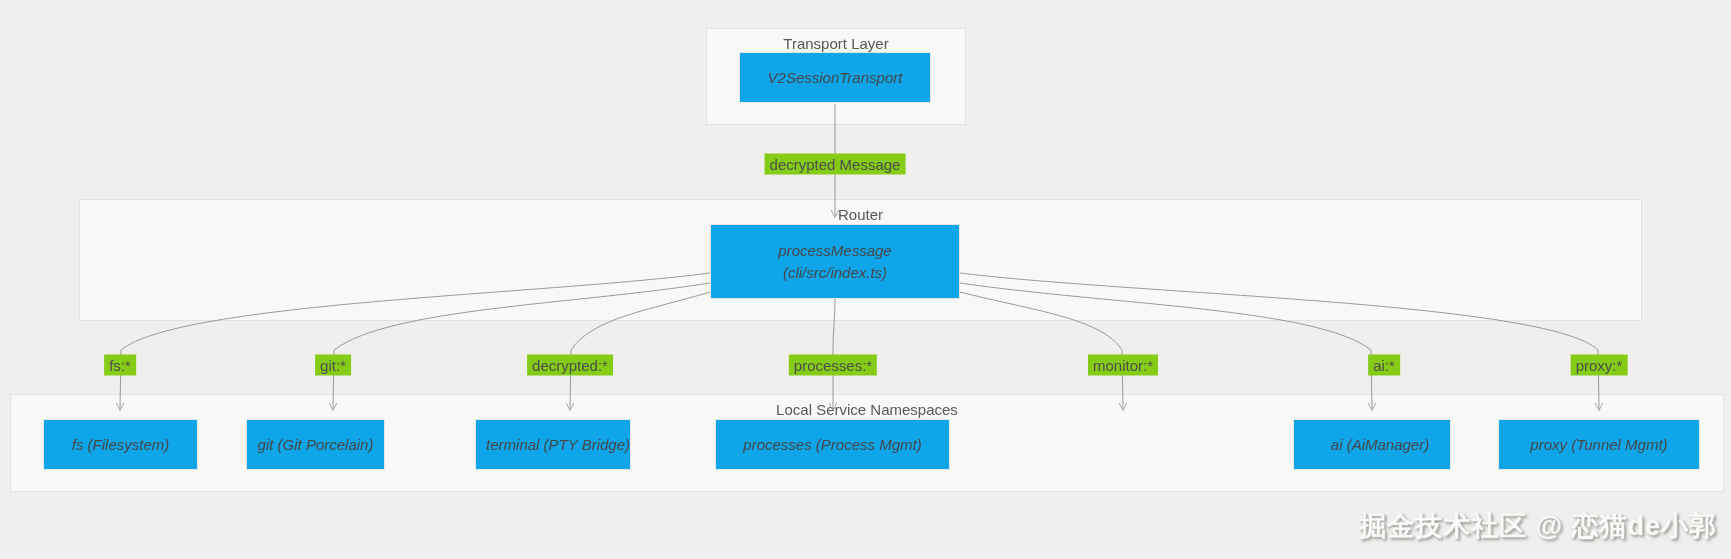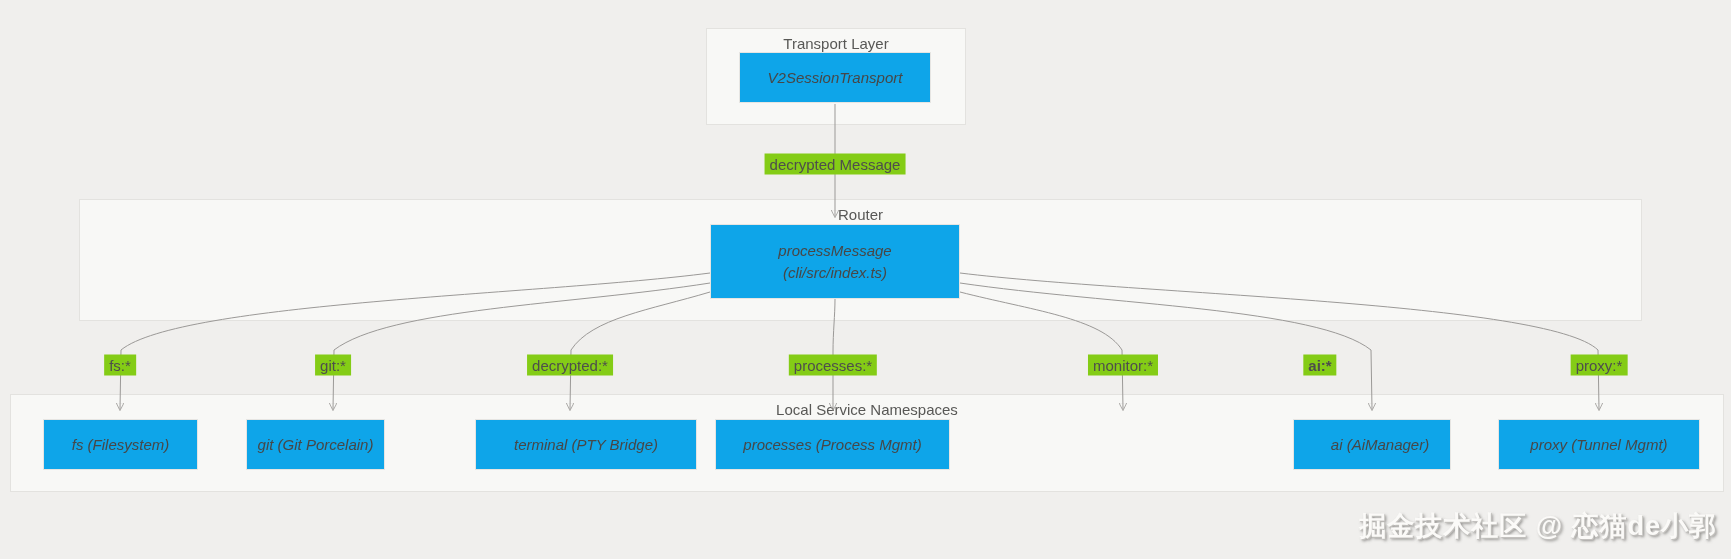--- a/index.html
+++ b/index.html
@@ -75,27 +75,27 @@
     color: #4e4e4c;
     white-space: nowrap;
     z-index: 3;
   }
   .el-decrypted { left: 835px;  top: 164px; }
   .el-0 { left: 120px;  top: 365px; }
   .el-1 { left: 333px;  top: 365px; }
   .el-2 { left: 570px;  top: 365px; }
   .el-3 { left: 833px;  top: 365px; }
   .el-4 { left: 1123px; top: 365px; }
-  .el-5 { left: 1320px; top: 365px; font-weight: bold; }
+  .el-5 { left: 1384px; top: 365px; }
   .el-6 { left: 1599px; top: 365px; }
 
   .svc { top: 419px; height: 51px; }
   .sb-0 { left: 43px;   width: 155px; }
   .sb-1 { left: 246px;  width: 139px; }
-  .sb-2 { left: 475px;  width: 222px; }
+  .sb-2 { left: 475px;  width: 156px; align-items: flex-end; }
   .sb-3 { left: 715px;  width: 235px; }
   .sb-4 { left: 1001px; width: 246px; }
   .sb-5 { left: 1293px; width: 158px; padding-left: 16px; }
   .sb-6 { left: 1498px; width: 202px; }
 
   .watermark {
     position: absolute;
     right: 14px;
     top: 508px;
     font-size: 27px;

